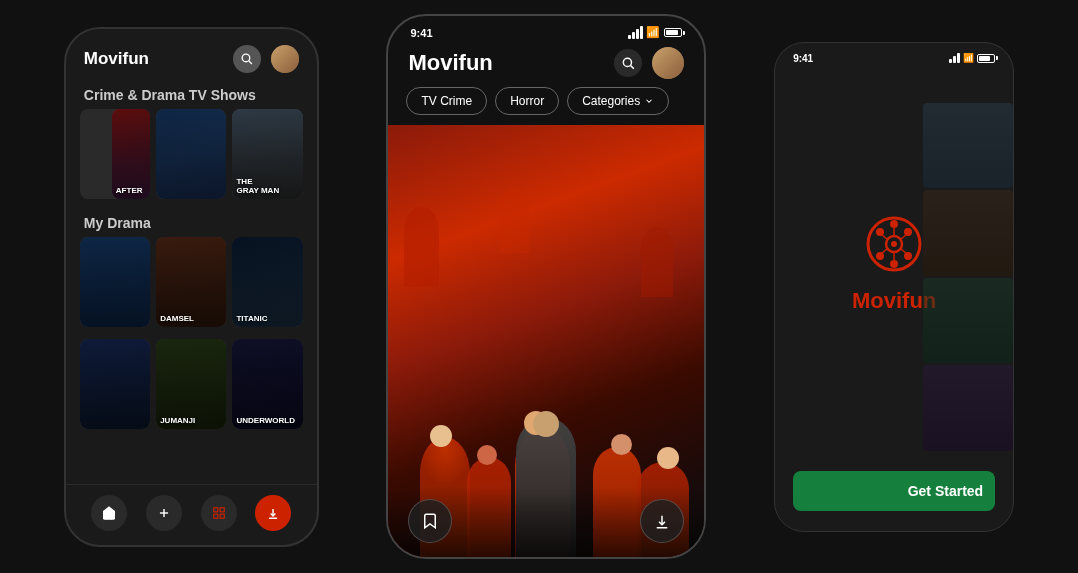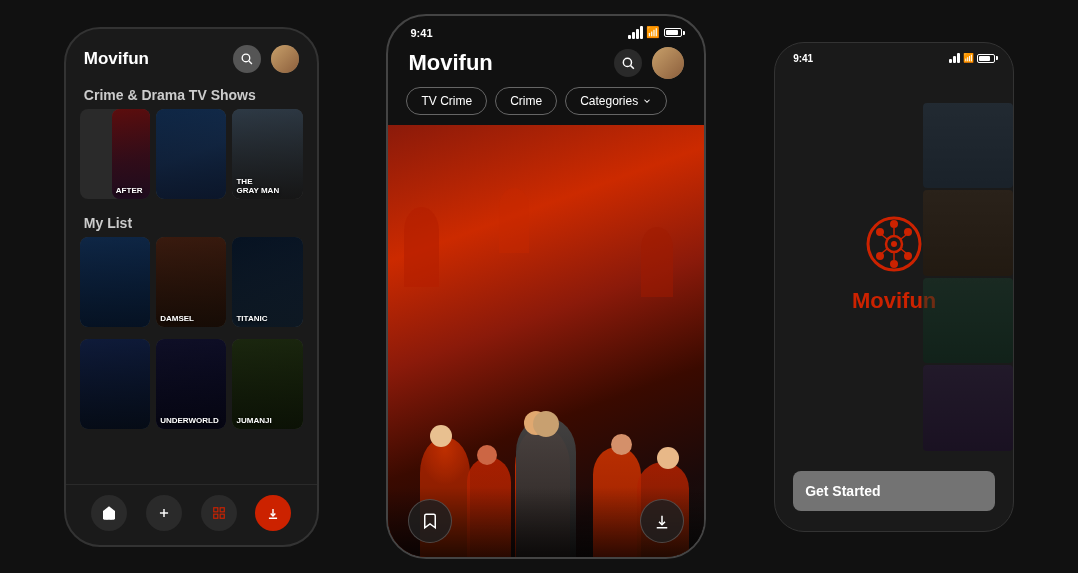--- a/index.html
+++ b/index.html
@@ -371,28 +371,28 @@
       background: #2a2a2a;
       border-radius: 4px;
     }
 
     .get-started-area {
       padding: 14px 18px 20px;
     }
 
     .get-started-btn {
       width: 100%;
-      background: #737373;
+      background: #15803d;
       color: #fff;
       border: none;
       border-radius: 8px;
       padding: 12px;
       font-size: 14px;
       font-weight: 600;
-      text-align: left;
+      text-align: right;
     }
 
     
     .hero-scene {
       position: absolute;
       inset: 0;
       overflow: hidden;
     }
 
     
@@ -471,21 +471,21 @@
         </div>
       </div>
       <div class="movie-card">
         <div class="movie-card-inner grayman-poster">
           <div style="position:absolute;inset:0;background:linear-gradient(180deg,rgba(40,50,60,0.7) 0%,rgba(20,20,20,0.9) 100%);"></div>
           <span class="poster-text">THE<br>GRAY MAN</span>
         </div>
       </div>
     </div>
 
-    <div class="section-label">My List</div>
+    <div class="section-label">My Drama</div>
     <div class="movie-row">
       <div class="movie-card">
         <div class="movie-card-inner poster4">
           <div style="position:absolute;inset:0;background:linear-gradient(180deg,rgba(10,30,60,0.7) 0%,rgba(5,15,30,0.9) 100%);"></div>
         </div>
       </div>
       <div class="movie-card">
         <div class="movie-card-inner damsel-poster">
           <div style="position:absolute;inset:0;background:linear-gradient(180deg,rgba(50,20,10,0.7) 0%,rgba(20,10,5,0.9) 100%);"></div>
           <span class="poster-text">DAMSEL</span>
@@ -499,29 +499,29 @@
       </div>
     </div>
 
     <div class="movie-row">
       <div class="movie-card">
         <div class="movie-card-inner beauty-poster">
           <div style="position:absolute;inset:0;background:linear-gradient(180deg,rgba(10,20,50,0.7) 0%,rgba(5,10,20,0.9) 100%);"></div>
         </div>
       </div>
       <div class="movie-card">
+        <div class="movie-card-inner jumanji-poster">
+          <div style="position:absolute;inset:0;background:linear-gradient(180deg,rgba(20,30,10,0.7) 0%,rgba(10,15,5,0.9) 100%);"></div>
+          <span class="poster-text">JUMANJI</span>
+        </div>
+      </div>
+      <div class="movie-card">
         <div class="movie-card-inner underworld-poster">
           <div style="position:absolute;inset:0;background:linear-gradient(180deg,rgba(10,10,30,0.7) 0%,rgba(5,5,15,0.9) 100%);"></div>
           <span class="poster-text">UNDERWORLD</span>
-        </div>
-      </div>
-      <div class="movie-card">
-        <div class="movie-card-inner jumanji-poster">
-          <div style="position:absolute;inset:0;background:linear-gradient(180deg,rgba(20,30,10,0.7) 0%,rgba(10,15,5,0.9) 100%);"></div>
-          <span class="poster-text">JUMANJI</span>
         </div>
       </div>
     </div>
 
     <div class="phone-left-bottom-nav">
       <div class="nav-icon-btn">
         <svg width="16" height="16" viewBox="0 0 24 24" fill="#fff">
             <path d="M3 9l9-7 9 7v11a2 2 0 01-2 2H5a2 2 0 01-2-2z"></path>
             <polyline points="9 22 9 12 15 12 15 22" stroke="#fff" stroke-width="1.5" fill="none"></polyline>
           </svg>
@@ -580,21 +580,21 @@
           <div style="width:100%;height:100%;background:linear-gradient(135deg,#c8a06a,#8b5e3c);border-radius:50%;"></div>
         </div>
       </div>
     </div>
 
     <div class="filter-tabs">
       <div class="filter-tab">
         <span>TV Crime</span>
       </div>
       <div class="filter-tab">
-        <span>Crime</span>
+        <span>Horror</span>
       </div>
       <div class="filter-tab">
         <span>Categories</span>
         <svg width="10" height="10" viewBox="0 0 24 24" fill="none" stroke="#fff" stroke-width="2.5">
             <polyline points="6 9 12 15 18 9"></polyline>
           </svg>
       </div>
     </div>
 
     <div class="hero-image-area">

